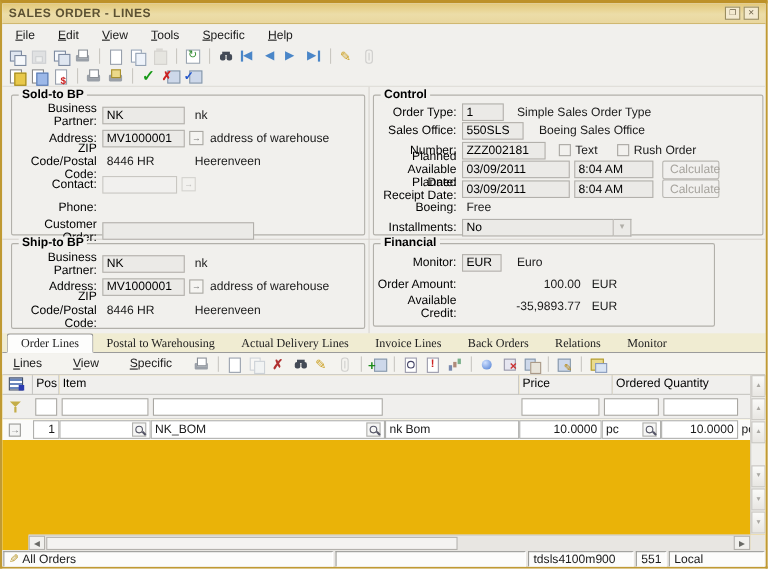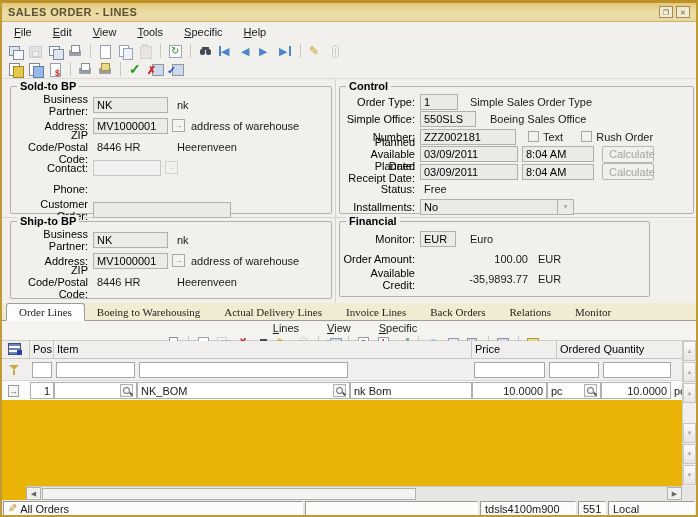--- a/index.html
+++ b/index.html
@@ -106,21 +106,21 @@
     color:#b0aea8;font-size:7px;display:flex;align-items:center;justify-content:center;}
   .ralign{text-align:right;}
   
   .tabstrip{position:absolute;left:0;top:300px;right:0;height:18px;background:#f0ecd2;
     border-bottom:1px solid #9b9b9b;display:flex;align-items:flex-end;padding-left:4px;}
   .tab{padding:2px 12px 2px 12px;cursor:default;color:#222;font-family:Liberation Serif, serif;}
   .tab.active{background:#fdfdfc;border:1px solid #9b9b9b;border-bottom:1px solid #fdfdfc;
     border-radius:3px 3px 0 0;position:relative;top:1px;font-weight:normal;}
   
   .linesbar{position:absolute;left:0;top:318px;right:0;height:20px;background:#f4f3ef;
-    border-bottom:1px solid #cfcdc7;display:flex;align-items:center;padding-left:8px;flex-direction:column;}
+    border-bottom:1px solid #cfcdc7;display:flex;align-items:center;padding-left:8px;}
   .linesbar .menus{display:flex;gap:24px;margin-right:16px;}
   .linesbar .icons{display:flex;align-items:center;gap:3px;}
   
   .gridarea{position:absolute;left:0;top:338px;right:0;height:159px;background:#eab308;}
   .gridrow{display:flex;}
   .ghead{height:18px;}
   .ghead .gcell{background:#f0efed;border-right:1px solid #c6c6c4;border-bottom:1px solid #c6c6c4;
     padding:2px 3px;color:#000;overflow:hidden;white-space:nowrap;}
   .gfilter{height:22px;background:#f0efed;border-bottom:1px solid #d6d5d2;align-items:center;}
   .gfilter .gcell{padding:0 2px;display:flex;align-items:center;}
@@ -259,46 +259,46 @@
 
     <div class="gb" style="left:337px;top:7px;width:355px;height:128px">
       <span class="gb-title">Control</span>
       <div style="padding-top:6px">
         <div class="crow">
           <span class="clabel">Order Type:</span>
           <input class="fin" style="width: 38px;" readonly="" value="1">
           <span class="fdesc" style="margin-left:12px">Simple Sales Order Type</span>
         </div>
         <div class="crow">
-          <span class="clabel">Simple Office:</span>
+          <span class="clabel">Sales Office:</span>
           <input class="fin" style="width: 56px;" readonly="" value="550SLS">
           <span class="fdesc" style="margin-left:14px">Boeing Sales Office</span>
         </div>
         <div class="crow">
           <span class="clabel">Number:</span>
-          <input class="fin" style="width: 96px;" readonly="" value="ZZZ002181">
+          <input class="fin" style="width: 76px;" readonly="" value="ZZZ002181">
           <span class="chk" style="margin-left:12px"></span>
           <span class="chklabel">Text</span>
           <span class="chk" style="margin-left:18px"></span>
           <span class="chklabel">Rush Order</span>
         </div>
         <div class="crow">
           <span class="clabel">Planned Available Date:</span>
           <input class="fin" style="width: 98px;" readonly="" value="03/09/2011">
           <input class="fin" style="width: 72px; margin-left: 4px;" readonly="" value="8:04 AM">
           <button class="calcbtn" style="margin-left:8px" disabled="">Calculate</button>
         </div>
         <div class="crow">
           <span class="clabel">Planned Receipt Date:</span>
           <input class="fin" style="width: 98px;" readonly="" value="03/09/2011">
           <input class="fin" style="width: 72px; margin-left: 4px;" readonly="" value="8:04 AM">
           <button class="calcbtn" style="margin-left:8px" disabled="">Calculate</button>
         </div>
         <div class="crow">
-          <span class="clabel">Status:</span>
+          <span class="clabel">Boeing:</span>
           <span style="padding-left:4px">Free</span>
         </div>
         <div class="crow">
           <span class="clabel">Installments:</span>
           <span class="combo">
             <input class="fin" style="width: 138px;" readonly="" value="No">
             <span class="combo-arrow">▼</span>
           </span>
         </div>
       </div>
@@ -343,21 +343,21 @@
           <span class="clabel">Available Credit:</span>
           <span class="ralign" style="width:108px">-35,9893.77</span>
           <span style="margin-left:10px">EUR</span>
         </div>
       </div>
     </div>
   </div>
 
   <div class="tabstrip">
     <span class="tab active">Order Lines</span>
-    <span class="tab">Boeing to Warehousing</span>
+    <span class="tab">Postal to Warehousing</span>
     <span class="tab">Actual Delivery Lines</span>
     <span class="tab">Invoice Lines</span>
     <span class="tab">Back Orders</span>
     <span class="tab">Relations</span>
     <span class="tab">Monitor</span>
   </div>
 
   <div class="linesbar">
     <span class="menus">
       <span class="menu-item">Lines</span>

